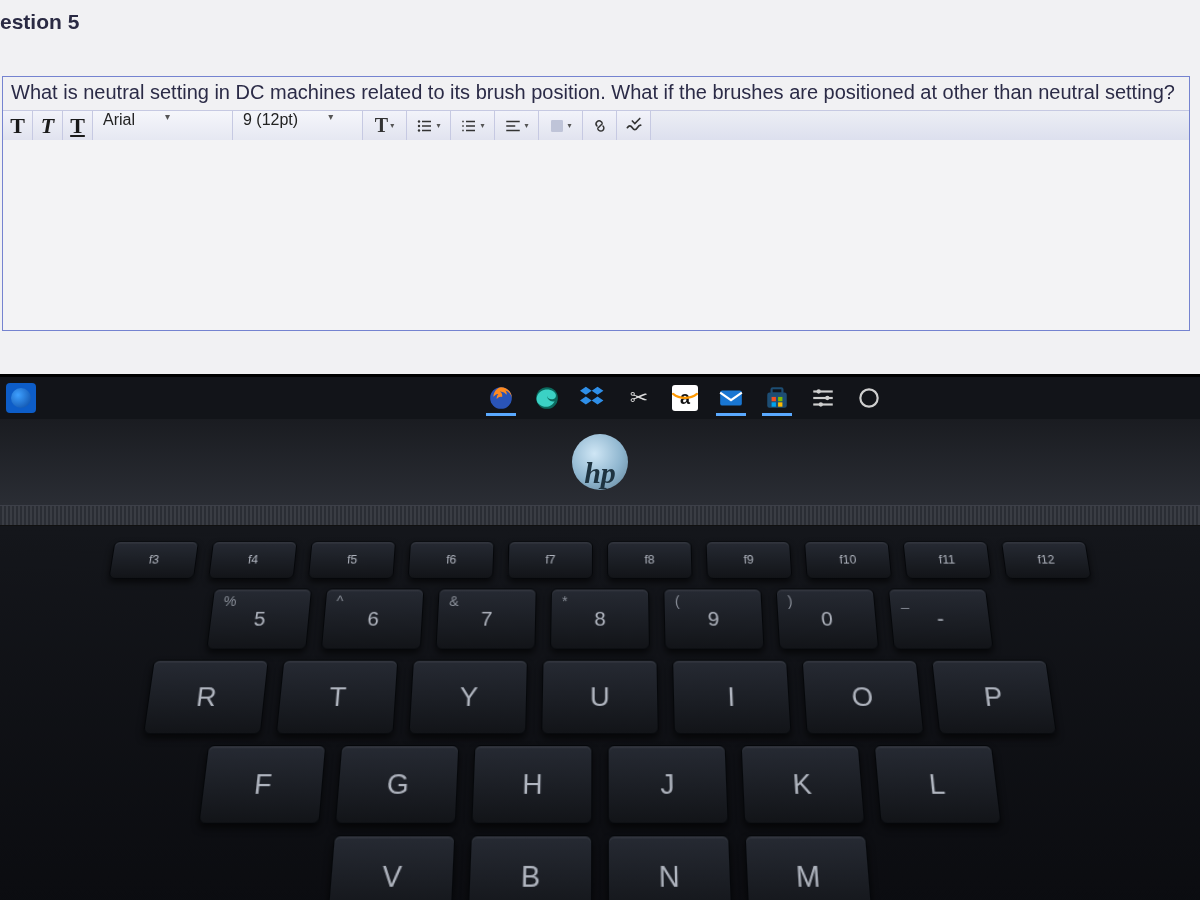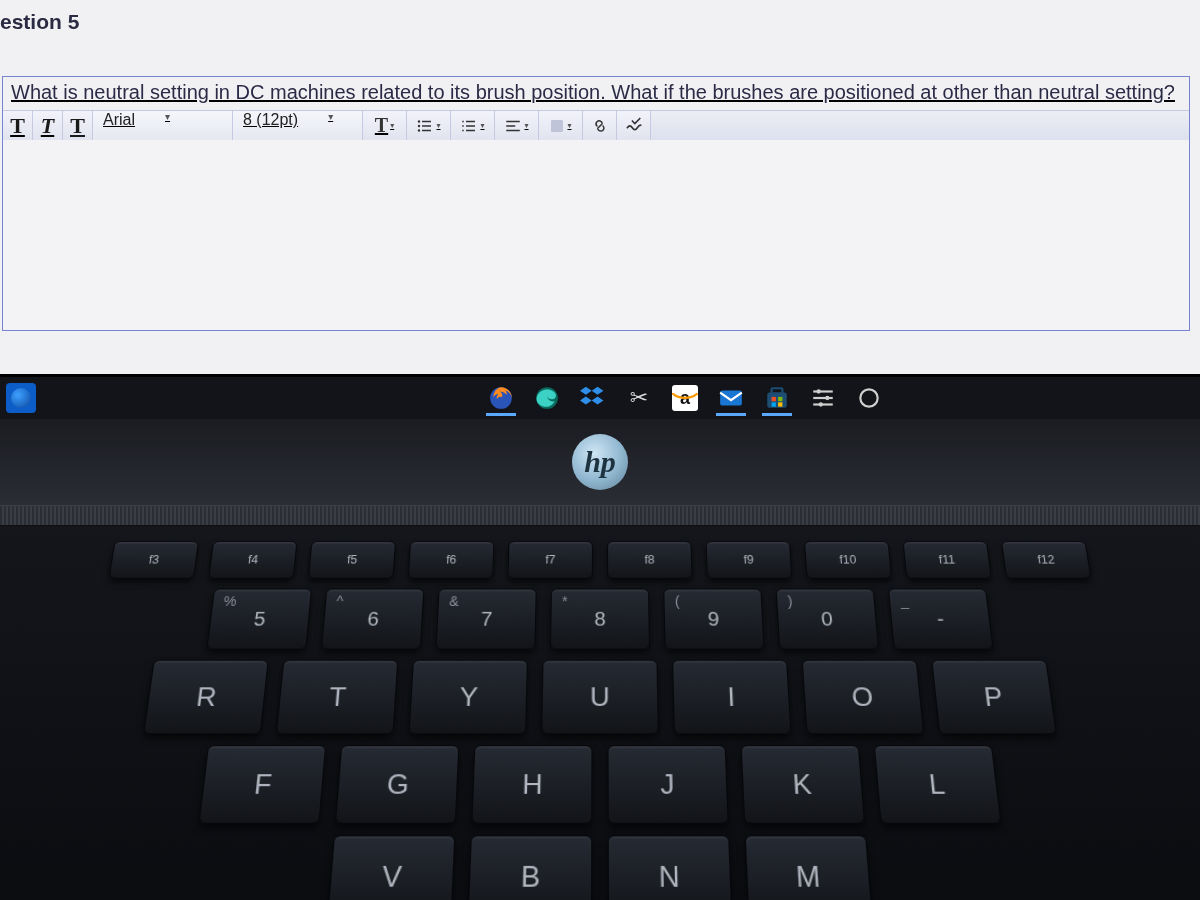--- a/index.html
+++ b/index.html
@@ -23,21 +23,20 @@
     padding: 4px 4px 4px 0;
   }
 
   .question-panel {
     position: absolute;
     top: 76px;
     left: 2px;
     right: 10px;
     border: 1px solid #7583d0;
     background: #f1f1f3;
-    text-decoration: underline;
   }
 
   .question-text {
     padding: 4px 8px 6px 8px;
     font-size: 20px;
     color: #2b2b47;
   }
 
   .toolbar {
     display: flex;
@@ -138,21 +137,21 @@
     background: linear-gradient(#1a1c21, #2a2d34);
     display: flex;
     align-items: center;
     justify-content: center;
     position: relative;
   }
   .hp-logo {
     width: 56px; height: 56px;
     border-radius: 50%;
     background: radial-gradient(circle at 40% 35%, #cfe6f5, #8fb6cf 55%, #5f7f94);
-    display: flex; align-items: center; justify-content: center;
+    display: flex; align-items: flex-end; justify-content: center;
     font-family: Georgia, serif;
     font-style: italic;
     font-weight: bold;
     font-size: 30px;
     color: #1e3340;
   }
   .speaker-strip {
     height: 22px;
     background: repeating-linear-gradient(90deg, #2a2d34 0 2px, #3a3d44 2px 4px);
     border-top: 1px solid #3d4049;
@@ -206,21 +205,21 @@
       <div class="tbtn">T</div>
       <div class="tbtn it">T</div>
       <div class="tbtn ul">T</div>
 
       <div class="tsel" style="min-width:140px">
         <span>Arial</span>
         <span class="chev">▾</span>
       </div>
 
       <div class="tsel" style="min-width:130px">
-        <span>8 (12pt)</span>
+        <span>9 (12pt)</span>
         <span class="chev">▾</span>
       </div>
 
       <div class="ticon withdrop">
         <span style="font-family:'Times New Roman';font-size:20px;font-weight:bold;">T</span>
         <span class="chev">▾</span>
       </div>
 
       <div class="ticon withdrop">
         <svg viewBox="0 0 24 24" width="18" height="18">

